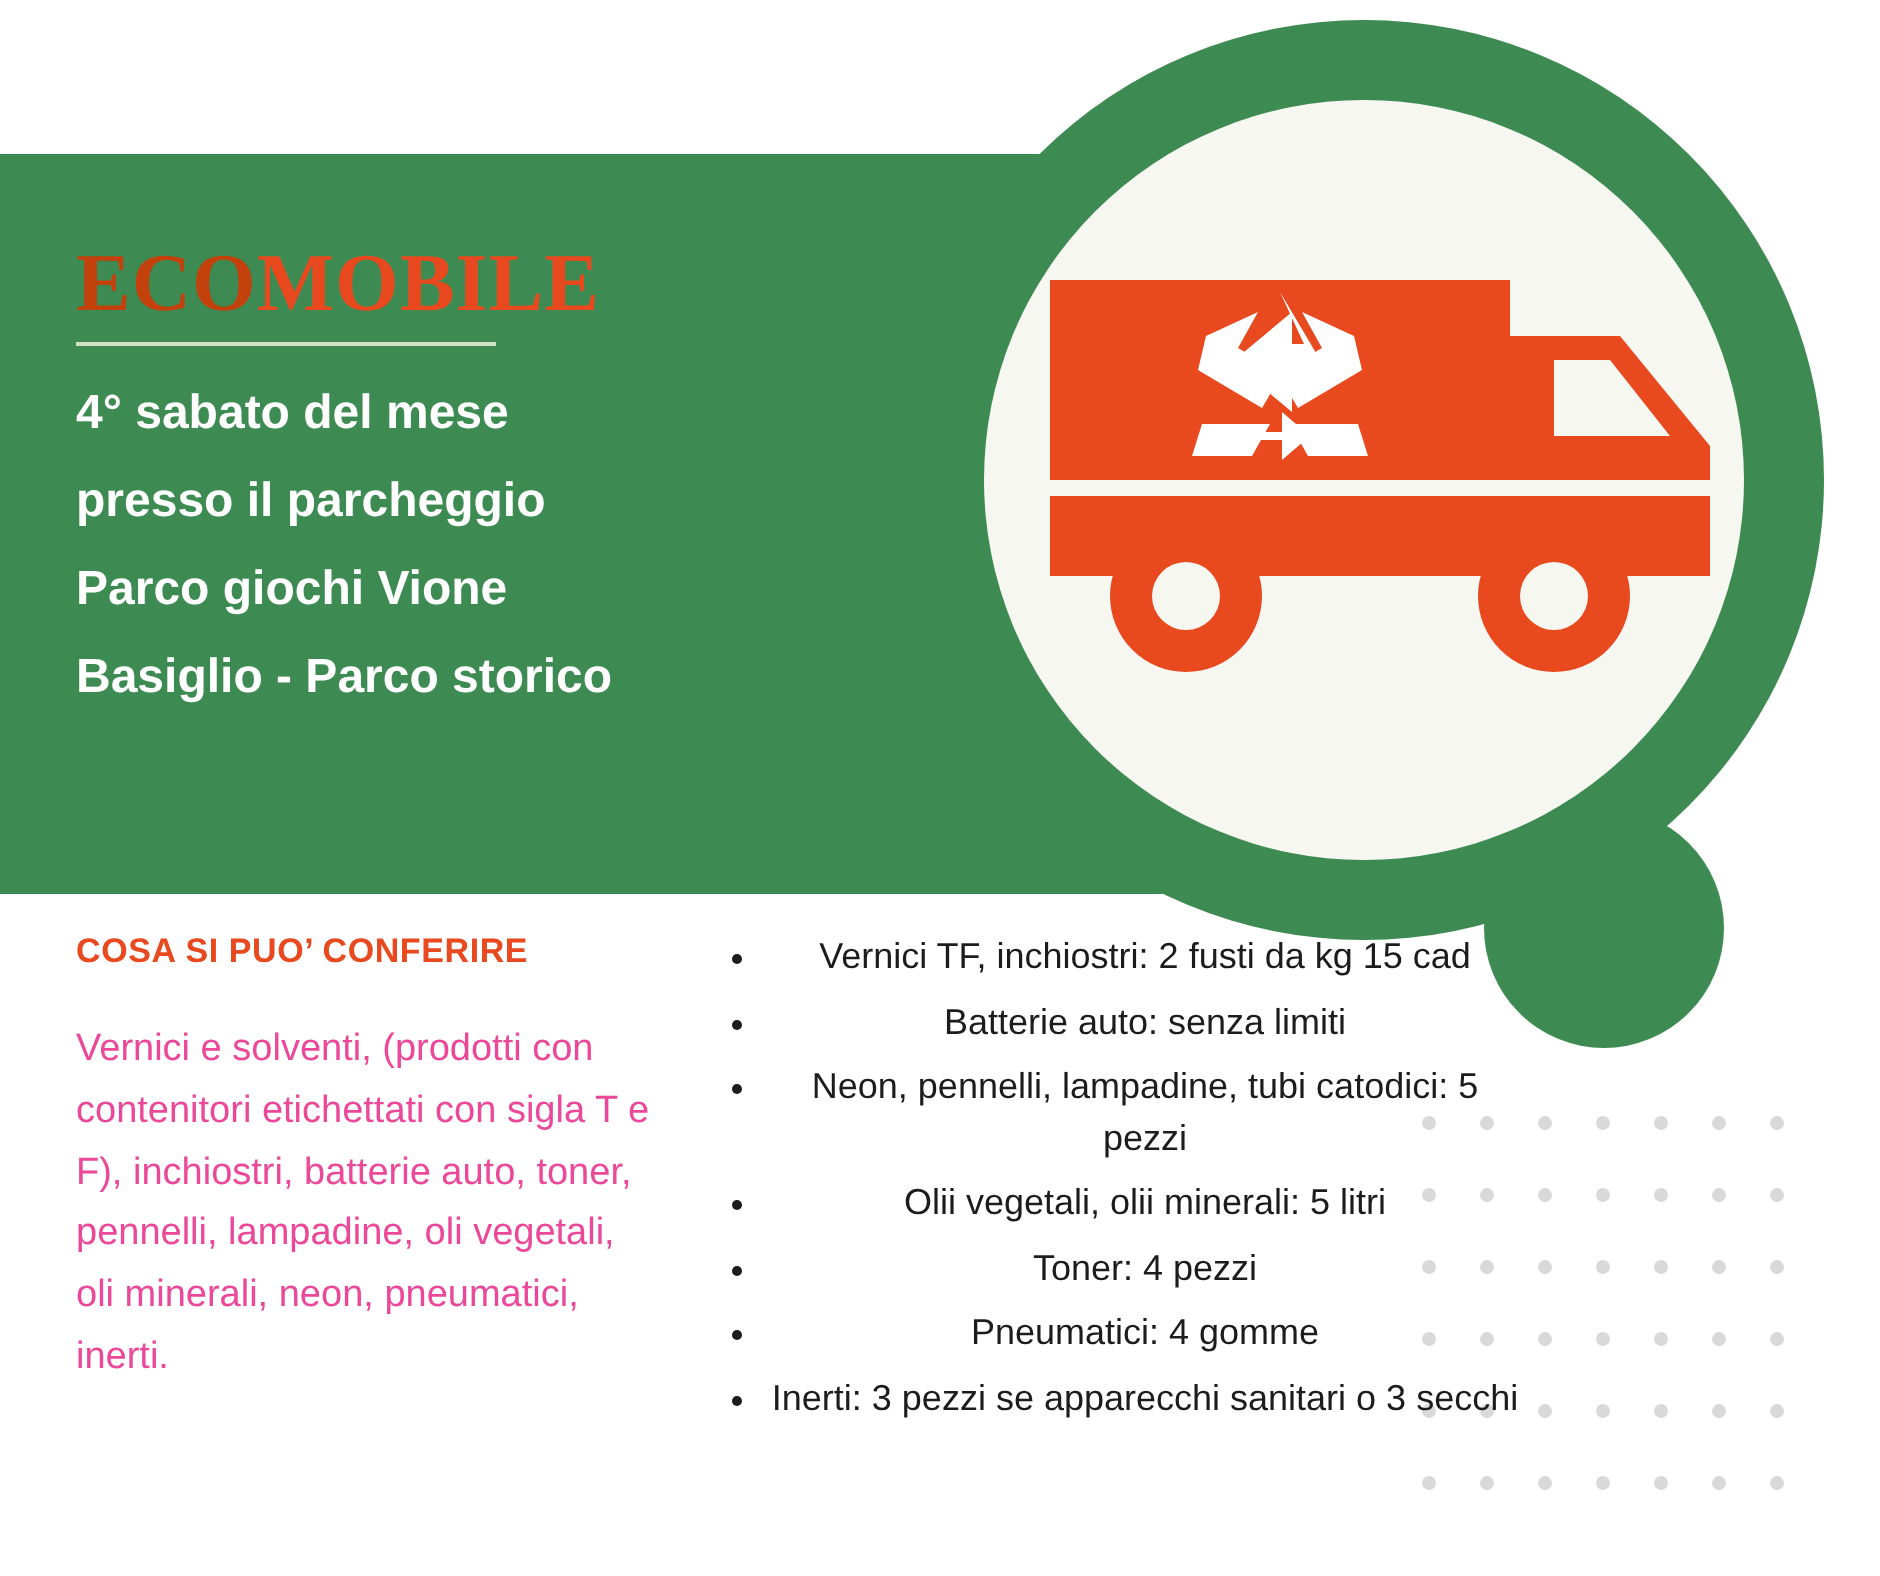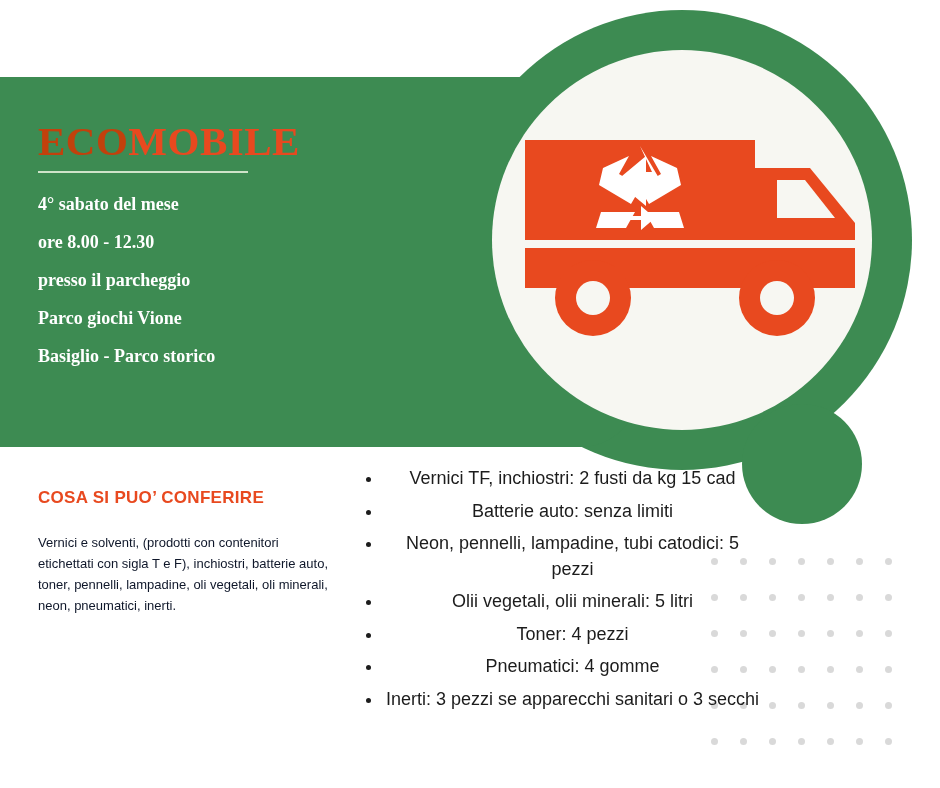--- a/index.html
+++ b/index.html
@@ -81,42 +81,41 @@
   .logo-underline {
     width: 210px;
     height: 2px;
     background: #cfe3c9;
     margin-top: 8px;
     margin-bottom: 22px;
   }
 
   .hdr-line {
     color: #ffffff;
-    font-size: 18px;
+    font-size: 24px;
     font-weight: bold;
     line-height: 1.0;
     margin-bottom: 20px;
-    font-family: Liberation Serif, serif;
   }
 
   
   .truck-wrap {
     position: absolute;
     left: 515px;
     top: 120px;
     z-index: 7;
     width: 370px;
     height: 250px;
   }
 
   
   .col-left {
     position: absolute;
     left: 38px;
-    top: 488px;
+    top: 466px;
     width: 290px;
     z-index: 8;
   }
   .col-right {
     position: absolute;
     left: 362px;
     top: 466px;
     width: 400px;
     z-index: 8;
   }
@@ -130,22 +129,22 @@
   }
   .head-right {
     color: #3d8b52;
     font-size: 17px;
     font-weight: bold;
     letter-spacing: 0.3px;
     margin-bottom: 24px;
   }
 
   .body-text {
-    color: #0f172a;
-    font-size: 13px;
+    color: #ec4899;
+    font-size: 19px;
     line-height: 1.62;
   }
 
   ul.qty {
     margin: 0;
     padding-left: 21px;
     color: #1c1c1c;
     font-size: 18px;
     line-height: 1.42;
     text-align: center;
@@ -181,21 +180,20 @@
 <div class="header-band"></div>
 
 <div class="circle-inner"></div>
 
 <div class="header-content">
   <div class="logo">
     <span class="eco">ECO</span><span class="mobile">MOBILE</span>
   </div>
   <div class="logo-underline"></div>
   <div class="hdr-line">4° sabato del mese</div>
-  <div class="hdr-line">ore 8.00 - 12.30</div>
   <div class="hdr-line">presso il parcheggio</div>
   <div class="hdr-line">Parco giochi Vione</div>
   <div class="hdr-line">Basiglio - Parco storico</div>
 </div>
 
 <div class="truck-wrap">
   <svg width="370" height="250" viewBox="0 0 370 250" xmlns="http://www.w3.org/2000/svg">
 
     <path d="M10 20 h230 v100 H10 Z" fill="#e8491f"></path>
 

